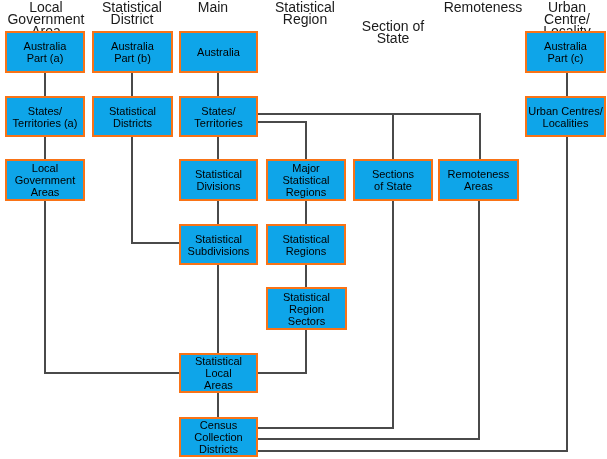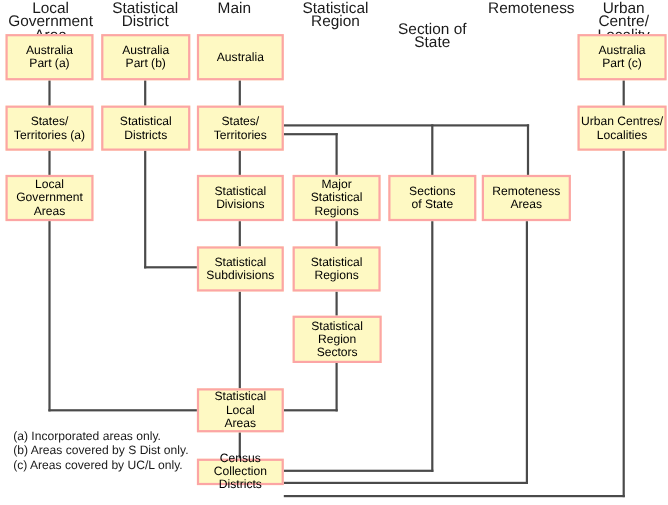--- a/index.html
+++ b/index.html
@@ -18,22 +18,22 @@
     width: 84px;
     text-align: center;
     font-size: 14px;
     line-height: 12px;
     white-space: pre-line;
     color: #1a1a1a;
   }
   .box {
     position: absolute;
     box-sizing: border-box;
-    border: 2px solid #fca5a5;
-    background: #fef9c3;
+    border: 2px solid #f97316;
+    background: #0ea5e9;
     display: flex;
     align-items: center;
     justify-content: center;
     text-align: center;
     font-size: 11px;
     line-height: 12px;
     white-space: pre-line;
     z-index: 2;
   }
   .v, .h { position: absolute; background: #4a4a4a; z-index: 1; }
@@ -102,21 +102,21 @@
 Regions</div>
 
   <div class="box" style="left:266px;top:287px;width:81px;height:43px;">Statistical
 Region
 Sectors</div>
 
   <div class="box" style="left:179px;top:353px;width:79px;height:40px;">Statistical
 Local
 Areas</div>
 
-  <div class="box" style="left:179px;top:417px;width:79px;height:24px;">Census
+  <div class="box" style="left:179px;top:417px;width:79px;height:40px;">Census
 Collection
 Districts</div>
 
   <div class="v" style="left:44px;top:73px;height:24px;"></div>
   <div class="v" style="left:44px;top:136px;height:24px;"></div>
   <div class="v" style="left:44px;top:200px;height:174px;"></div>
   <div class="h" style="left:44px;top:372px;width:137px;"></div>
 
   <div class="v" style="left:131px;top:73px;height:24px;"></div>
   <div class="v" style="left:131px;top:136px;height:108px;"></div>
@@ -141,19 +141,14 @@
 
   <div class="v" style="left:392px;top:201px;height:228px;"></div>
   <div class="h" style="left:258px;top:427px;width:136px;"></div>
   <div class="v" style="left:478px;top:201px;height:239px;"></div>
   <div class="h" style="left:258px;top:438px;width:222px;"></div>
 
   <div class="v" style="left:566px;top:73px;height:24px;"></div>
   <div class="v" style="left:566px;top:137px;height:315px;"></div>
   <div class="h" style="left:258px;top:450px;width:310px;"></div>
 
-  <div class="footnotes">
-    <div>(a) Incorporated areas only.</div>
-    <div>(b) Areas covered by S Dist only.</div>
-    <div>(c) Areas covered by UC/L only.</div>
-  </div>
 
 </div>
 
 </body></html>

